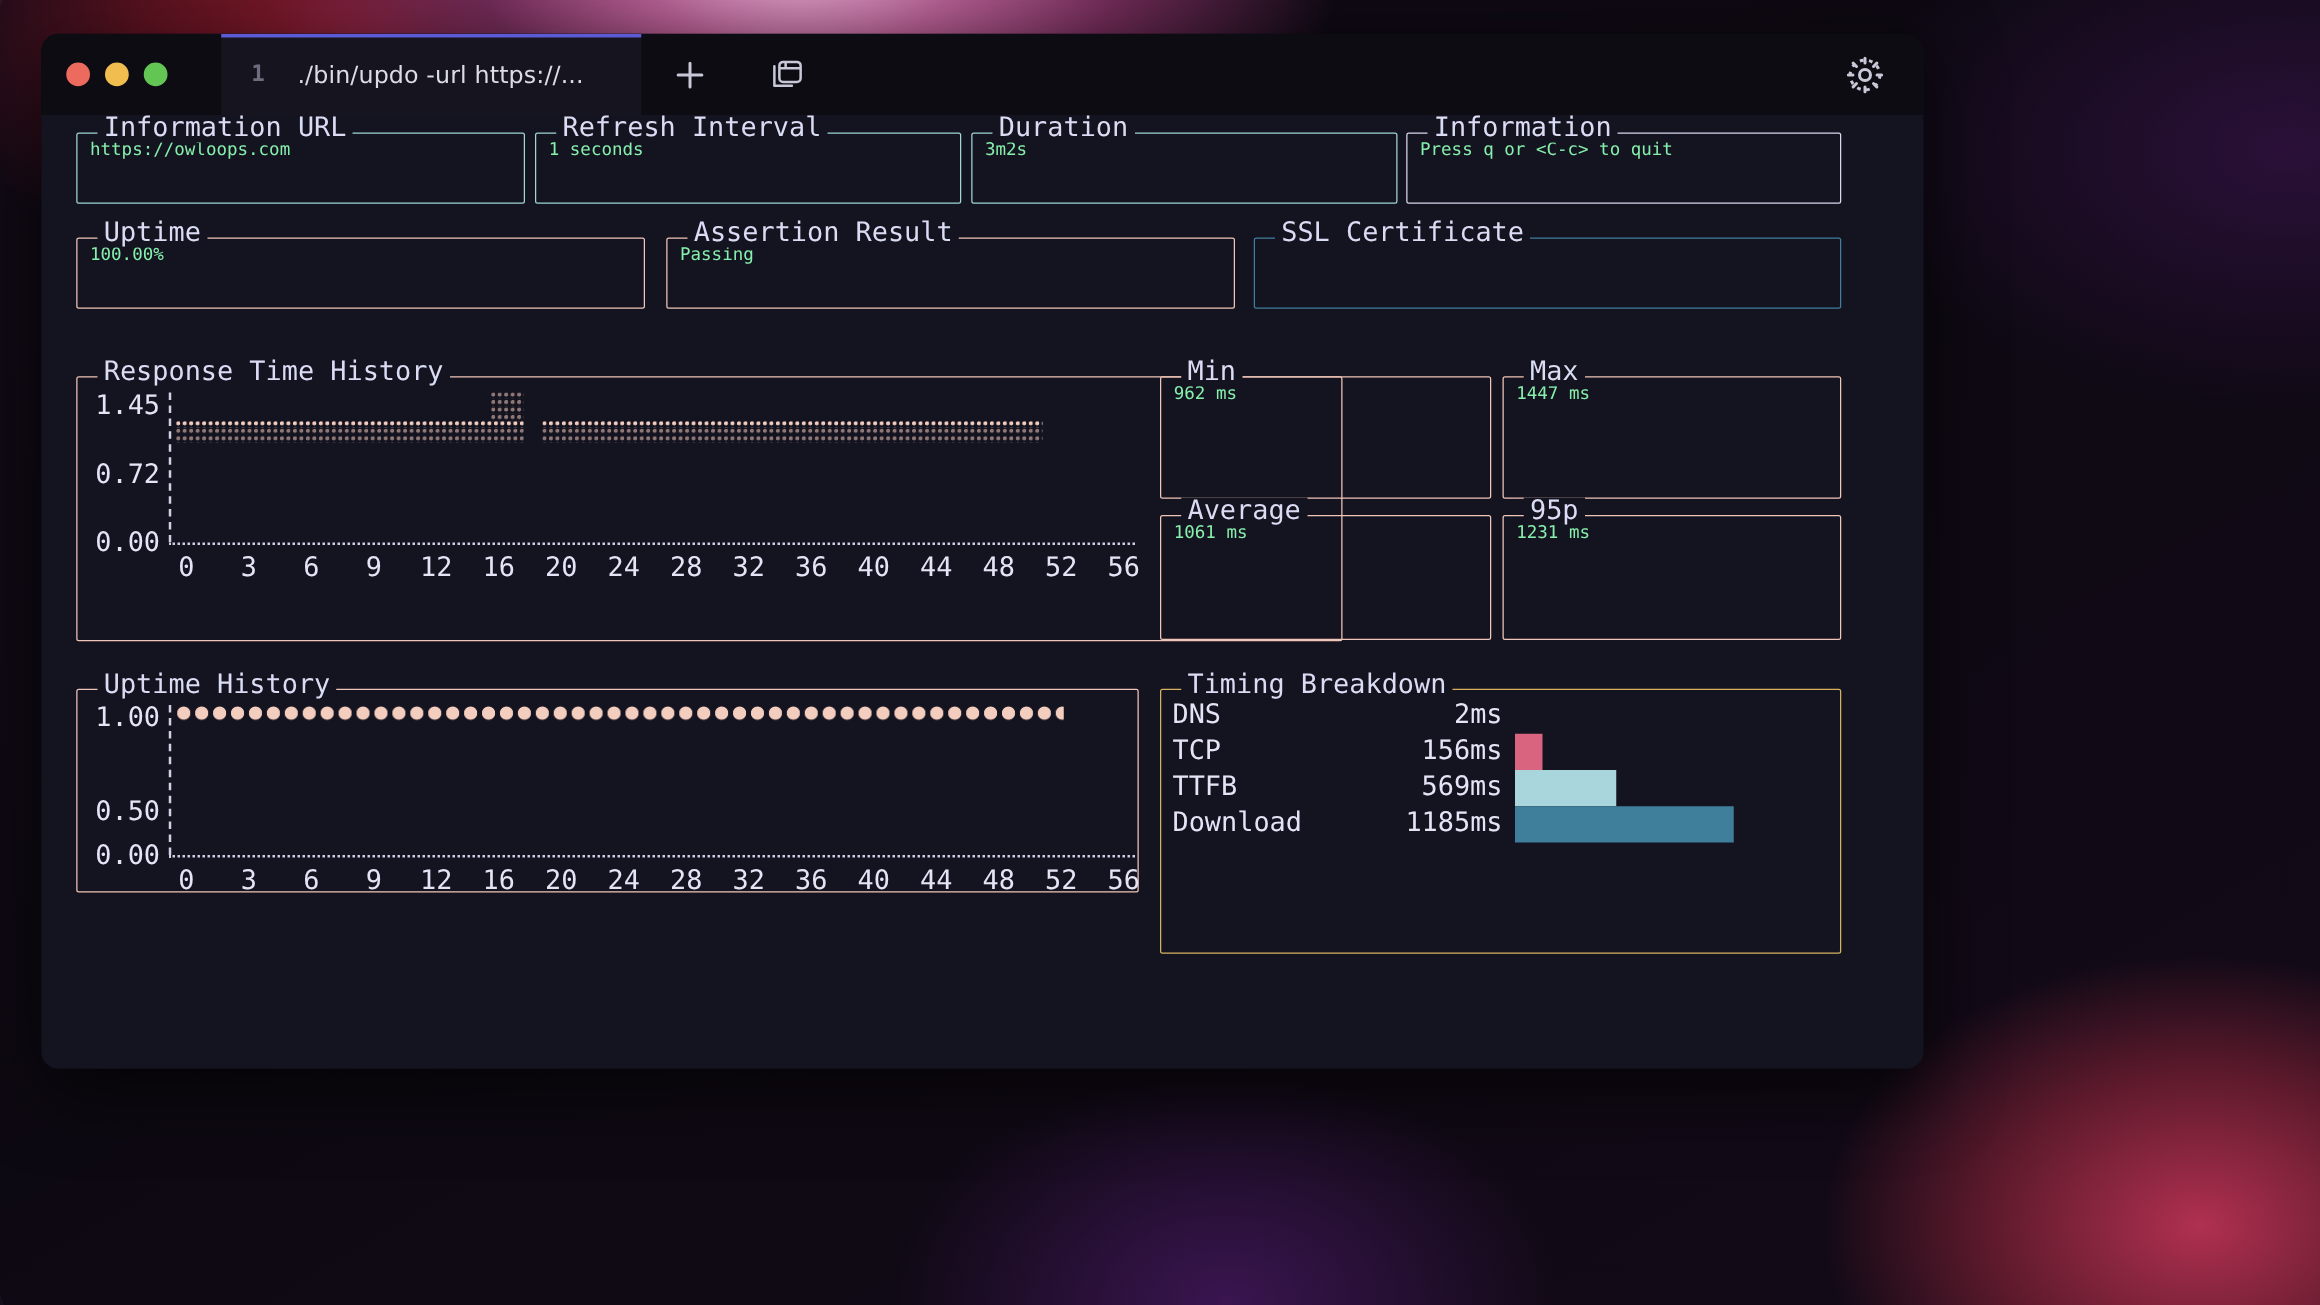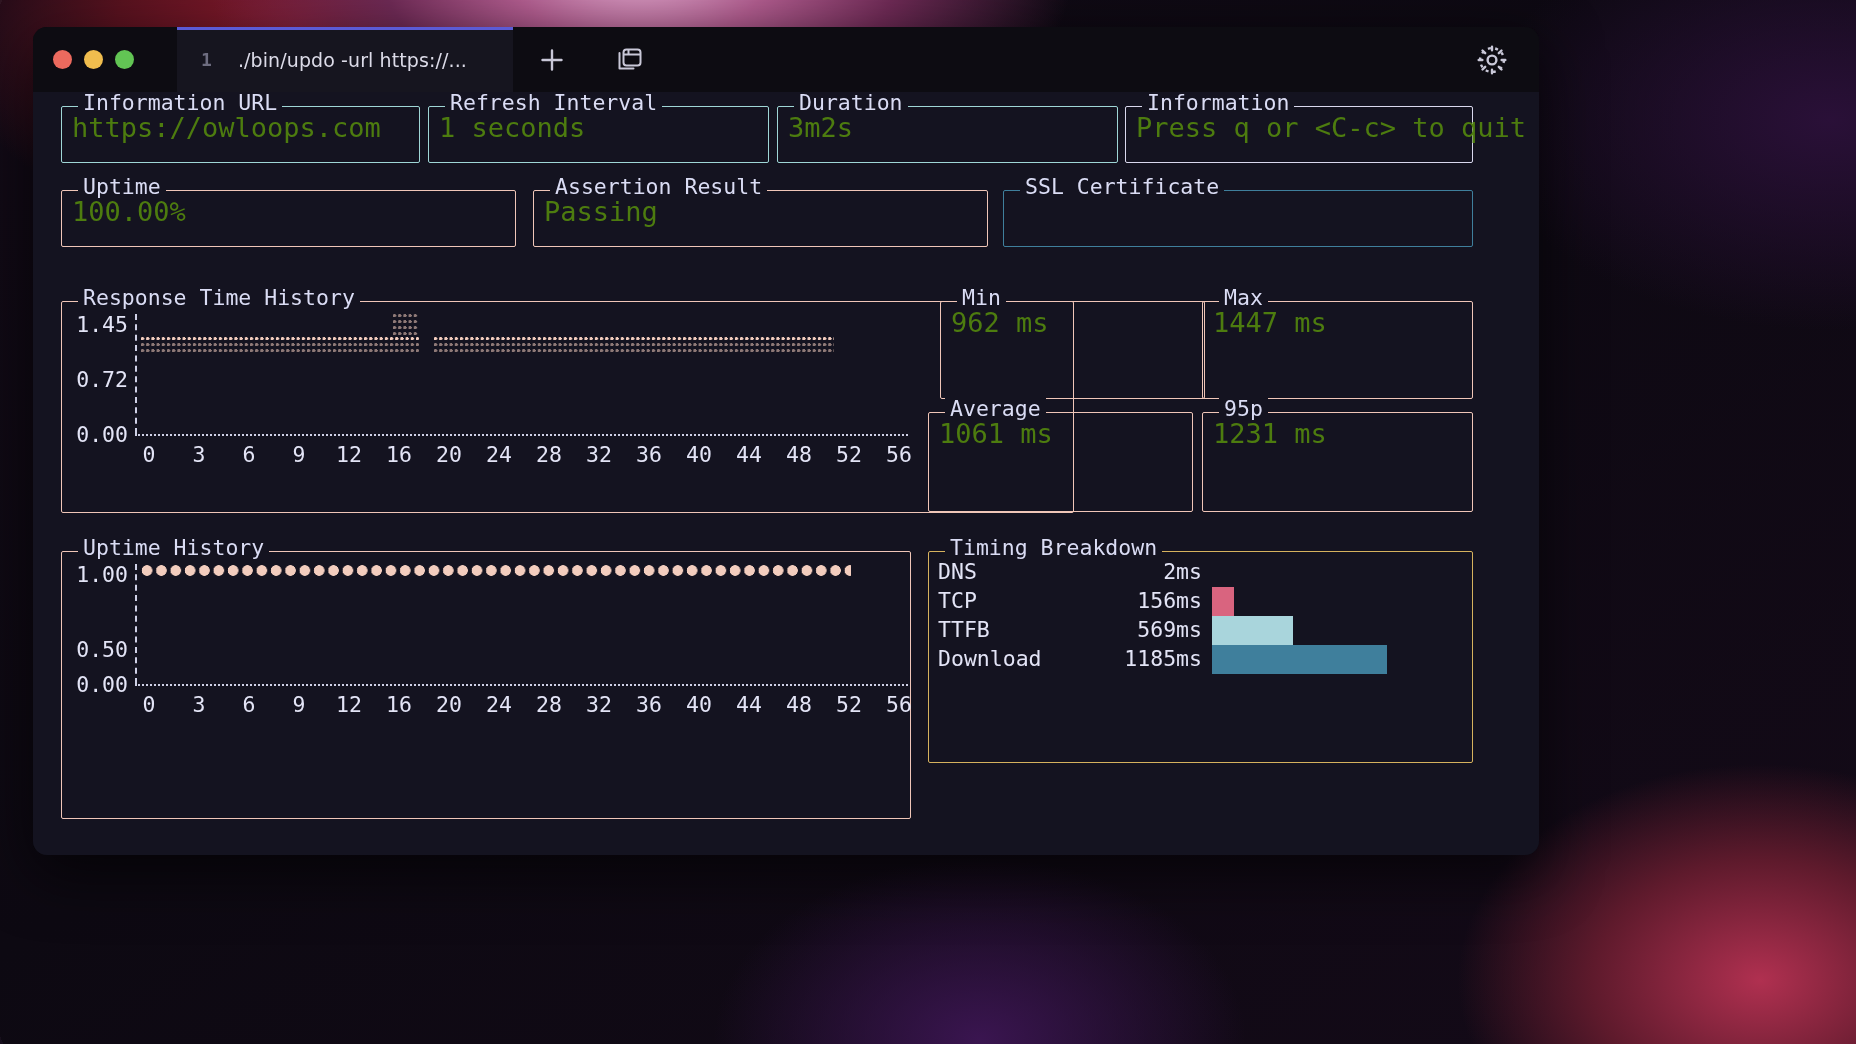--- a/index.html
+++ b/index.html
@@ -126,22 +126,22 @@
     left: 16px;
     background: #141320;
     padding: 0 5px;
     color: #dadcf4;
     font-size: 21.5px;
     white-space: nowrap;
     line-height: 1;
   }
   .box > .box-value {
     padding: 5px 10px 0 10px;
-    color: #4d7c0f;
-    font-size: 27px;
+    color: #86efac;
+    font-size: 14px;
     white-space: nowrap;
   }
 
   
   .chart-area { position: absolute; inset: 0; }
   .y-label {
     position: absolute;
     color: #e3e4f6;
     font-size: 21.5px;
     text-align: right;
@@ -320,41 +320,41 @@
             <span style="width:50px;">36</span>
             <span style="width:50px;">40</span>
             <span style="width:50px;">44</span>
             <span style="width:50px;">48</span>
             <span style="width:50px;">52</span>
             <span style="width:50px;">56</span>
           </div>
         </div>
       </div>
 
-      <div class="box" style="--bc:#f0c6b8; left:895px; top:209px; width:265px; height:98px;margin-left:12px;">
+      <div class="box" style="--bc:#f0c6b8; left:895px; top:209px; width:265px; height:98px;">
         <span class="box-title">Min</span>
         <div class="box-value">962 ms</div>
       </div>
 
       <div class="box" style="--bc:#f0c6b8; left:1169px; top:209px; width:271px; height:98px;">
         <span class="box-title">Max</span>
         <div class="box-value">1447 ms</div>
       </div>
 
       <div class="box" style="--bc:#f0c6b8; left:895px; top:320px; width:265px; height:100px;">
         <span class="box-title">Average</span>
         <div class="box-value">1061 ms</div>
       </div>
 
       <div class="box" style="--bc:#f0c6b8; left:1169px; top:320px; width:271px; height:100px;">
         <span class="box-title">95p</span>
         <div class="box-value">1231 ms</div>
       </div>
 
-      <div class="box" style="--bc:#f0c6b8; left:28px; top:459px; width:850px; height:268px;">
+      <div class="box" style="--bc:#f0c6b8; left:28px; top:459px; width:850px; height:163px;">
         <span class="box-title">Uptime History</span>
 
         <div class="chart-area">
           <span class="y-label" style="left:0px; top:12px;text-align:right;">1.00</span>
           <span class="y-label" style="left:0px; top:67px;margin-top:20px;">0.50</span>
           <span class="y-label" style="left:0px; top:122px;">0.00</span>
 
           <div class="axis-v" style="left:73px; top:12px; height:120px;"></div>
           <div class="axis-h" style="left:73px; top:132px; width:773px;"></div>
 

